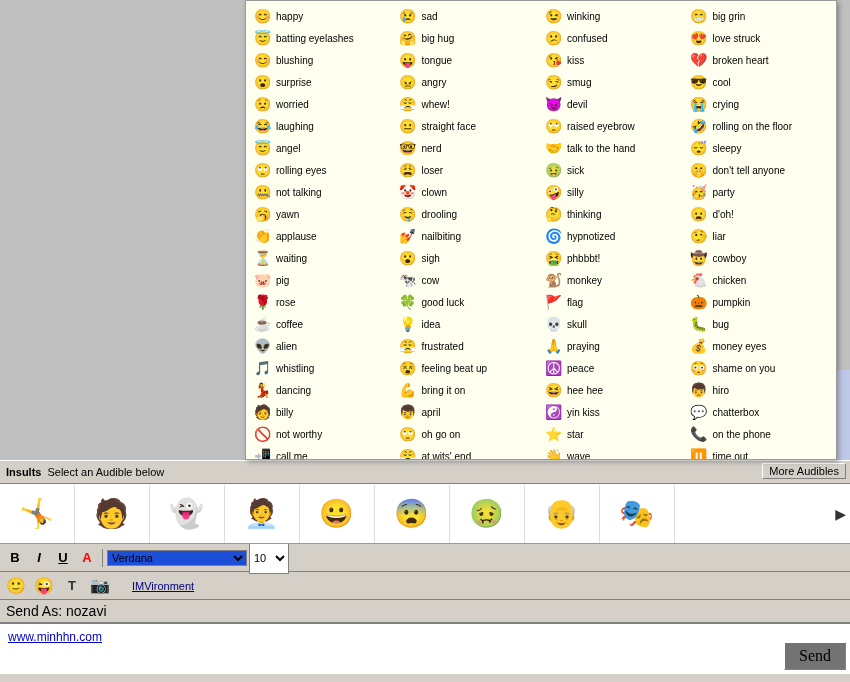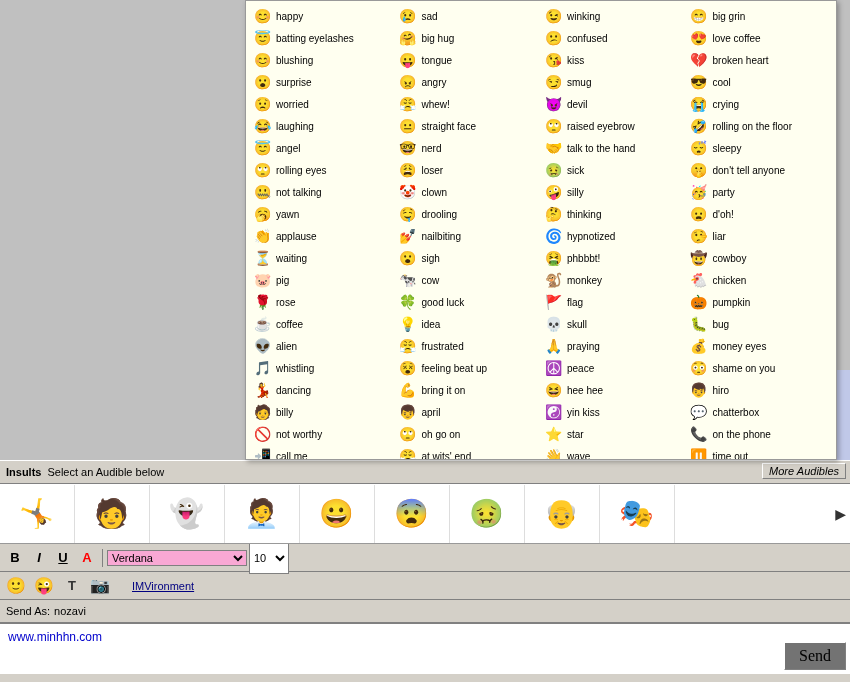--- a/index.html
+++ b/index.html
@@ -92,21 +92,20 @@
       position: absolute;
       right: 4px;
       top: 2px;
       background: #d4d0c8;
       border: 1px solid #808080;
       border-top-color: #fff;
       border-left-color: #fff;
       padding: 1px 6px;
       font-size: 11px;
       cursor: pointer;
-      font-style: italic;
     }
 
     #audibles-strip {
       display: flex;
       align-items: center;
       background: #fff;
       height: 60px;
       border-bottom: 1px solid #999;
       overflow: hidden;
       position: relative;
@@ -159,21 +158,21 @@
       width: 1px;
       height: 18px;
       background: #808080;
       margin: 0 2px;
     }
 
     #font-select {
       height: 16px;
       font-size: 11px;
       border: 1px solid #808080;
-      background: #f9a8d4;
+      background: #1d4ed8;
       width: 140px;
     }
 
     #size-select {
       height: 32px;
       font-size: 11px;
       border: 1px solid #808080;
       background: #fff;
       width: 40px;
     }
@@ -205,21 +204,21 @@
       cursor: pointer;
       margin-left: 16px;
     }
 
     #send-as-bar {
       display: flex;
       align-items: center;
       padding: 2px 6px;
       background: #d4d0c8;
       height: 22px;
-      font-size: 11px;
+      font-size: 14px;
     }
 
     #send-as-label {
       font-weight: normal;
       margin-right: 4px;
     }
 
     #send-as-name {
       color: #000;
       text-align: right;
@@ -236,20 +235,21 @@
       flex: 1;
       border: none;
       outline: none;
       padding: 6px 8px;
       font-size: 12px;
       color: #0000cc;
       font-family: Verdana, sans-serif;
       min-height: 50px;
       resize: none;
       background: #fff;
+      text-decoration: underline;
     }
 
     #send-btn {
       background: #737373;
       border: 1px solid #808080;
       border-top-color: #fff;
       border-left-color: #fff;
       padding: 4px 14px;
       font-size: 16px;
       cursor: pointer;
@@ -299,21 +299,21 @@
       <div class="emoji-item">
         <span class="emoji-icon">🤗</span>
         <span class="emoji-label">big hug</span>
       </div>
       <div class="emoji-item">
         <span class="emoji-icon">😕</span>
         <span class="emoji-label">confused</span>
       </div>
       <div class="emoji-item">
         <span class="emoji-icon">😍</span>
-        <span class="emoji-label">love coffee</span>
+        <span class="emoji-label">love struck</span>
       </div>
       <div class="emoji-item">
         <span class="emoji-icon">😊</span>
         <span class="emoji-label">blushing</span>
       </div>
       <div class="emoji-item">
         <span class="emoji-icon">😛</span>
         <span class="emoji-label">tongue</span>
       </div>
       <div class="emoji-item">

